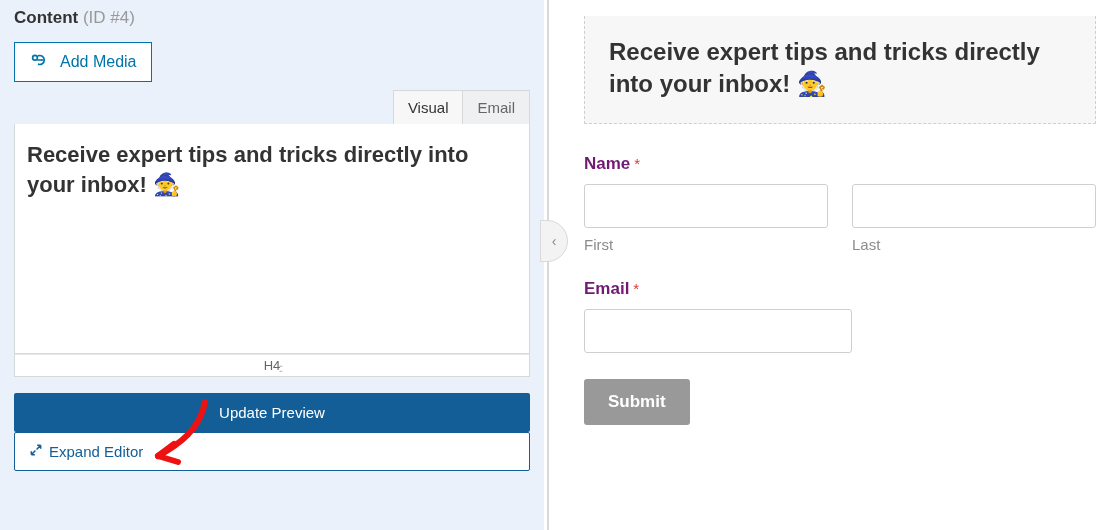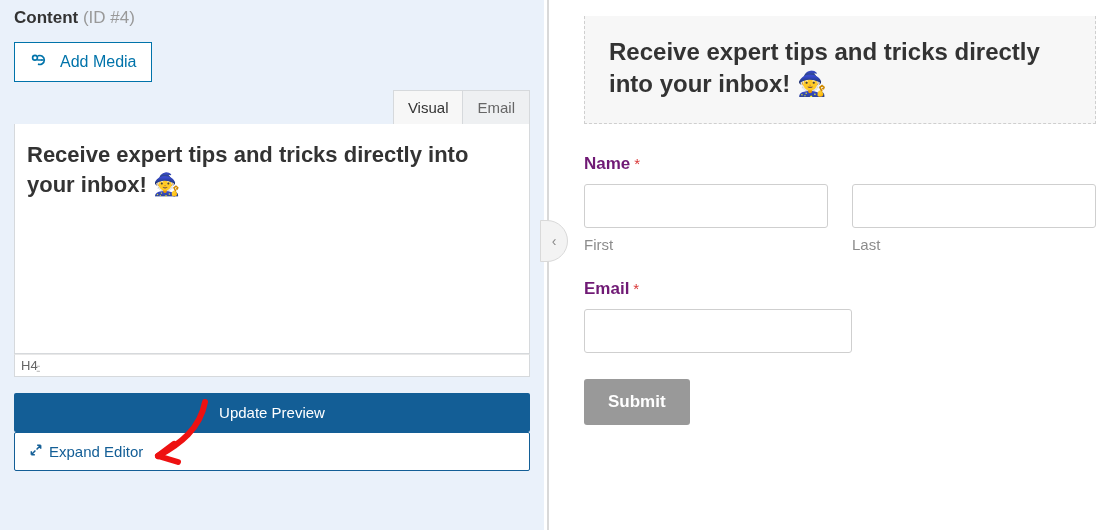--- a/index.html
+++ b/index.html
@@ -122,21 +122,21 @@
       line-height: 1.35;
     }
     .status-bar {
       background: #fff;
       border: 1px solid #d6d9dc;
       border-top-color: #e8e8e8;
       padding: 3px 6px;
       font-size: 13px;
       color: #666;
       display: flex;
-      justify-content: flex-start;
+      justify-content: center;
       align-items: center;
     }
     .resize-handle {
       color: #bbb;
       font-size: 11px;
       cursor: nwse-resize;
       letter-spacing: -4px;
       line-height: 5px;
       text-align: right;
     }

